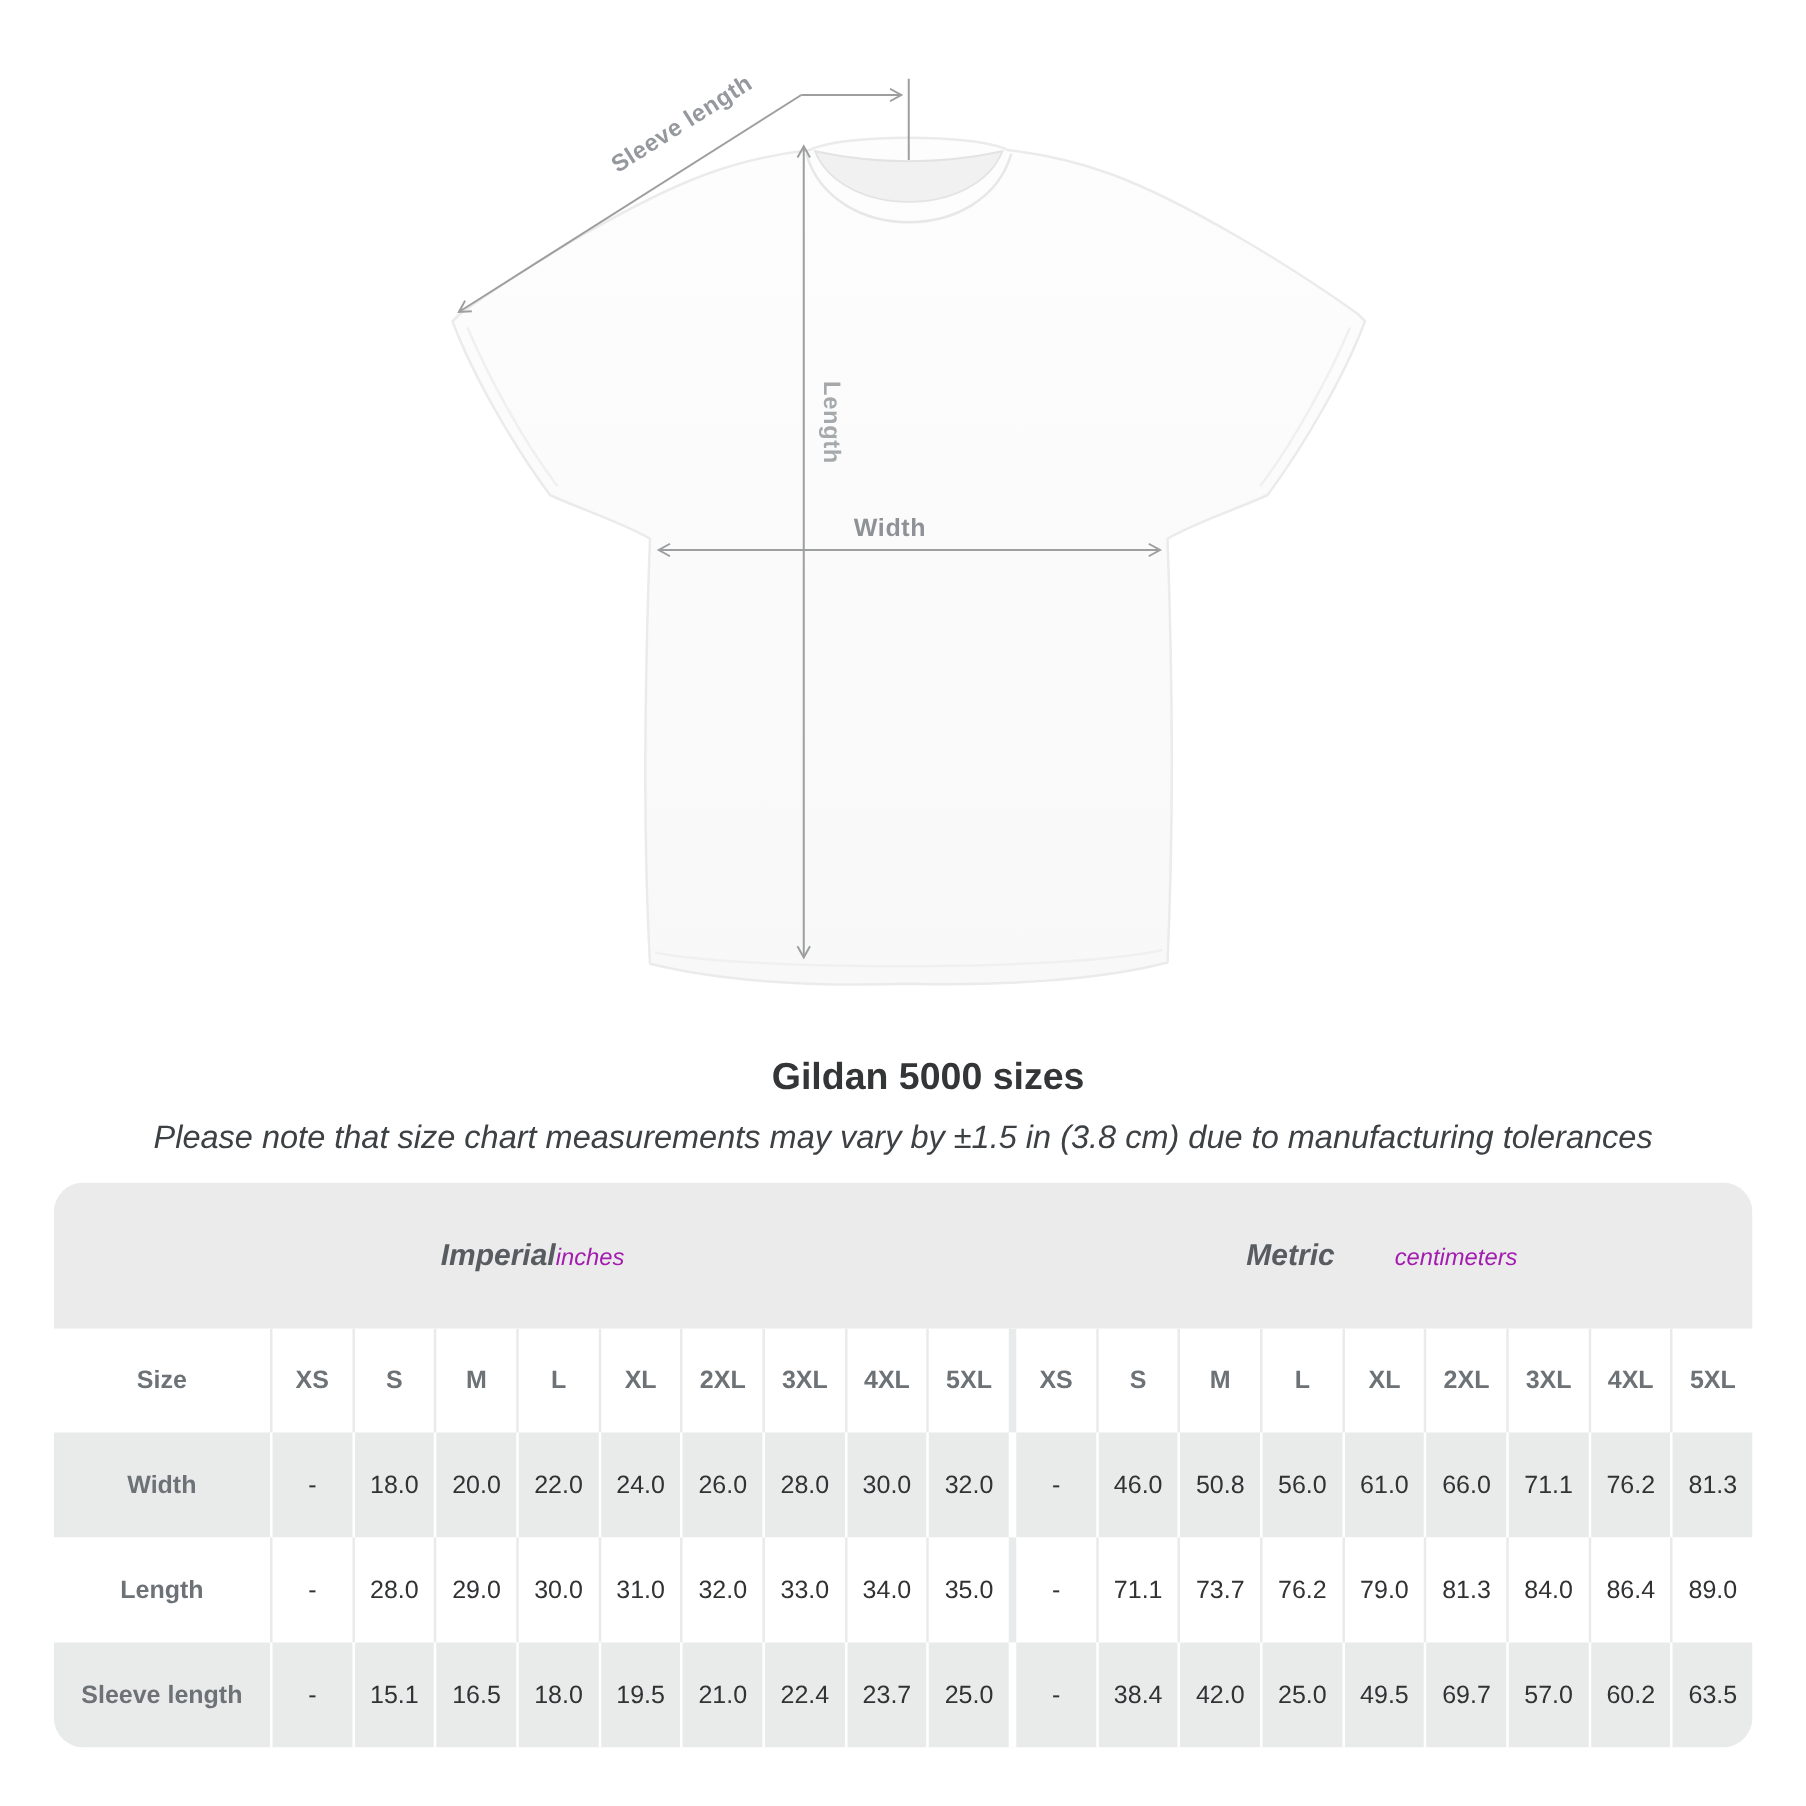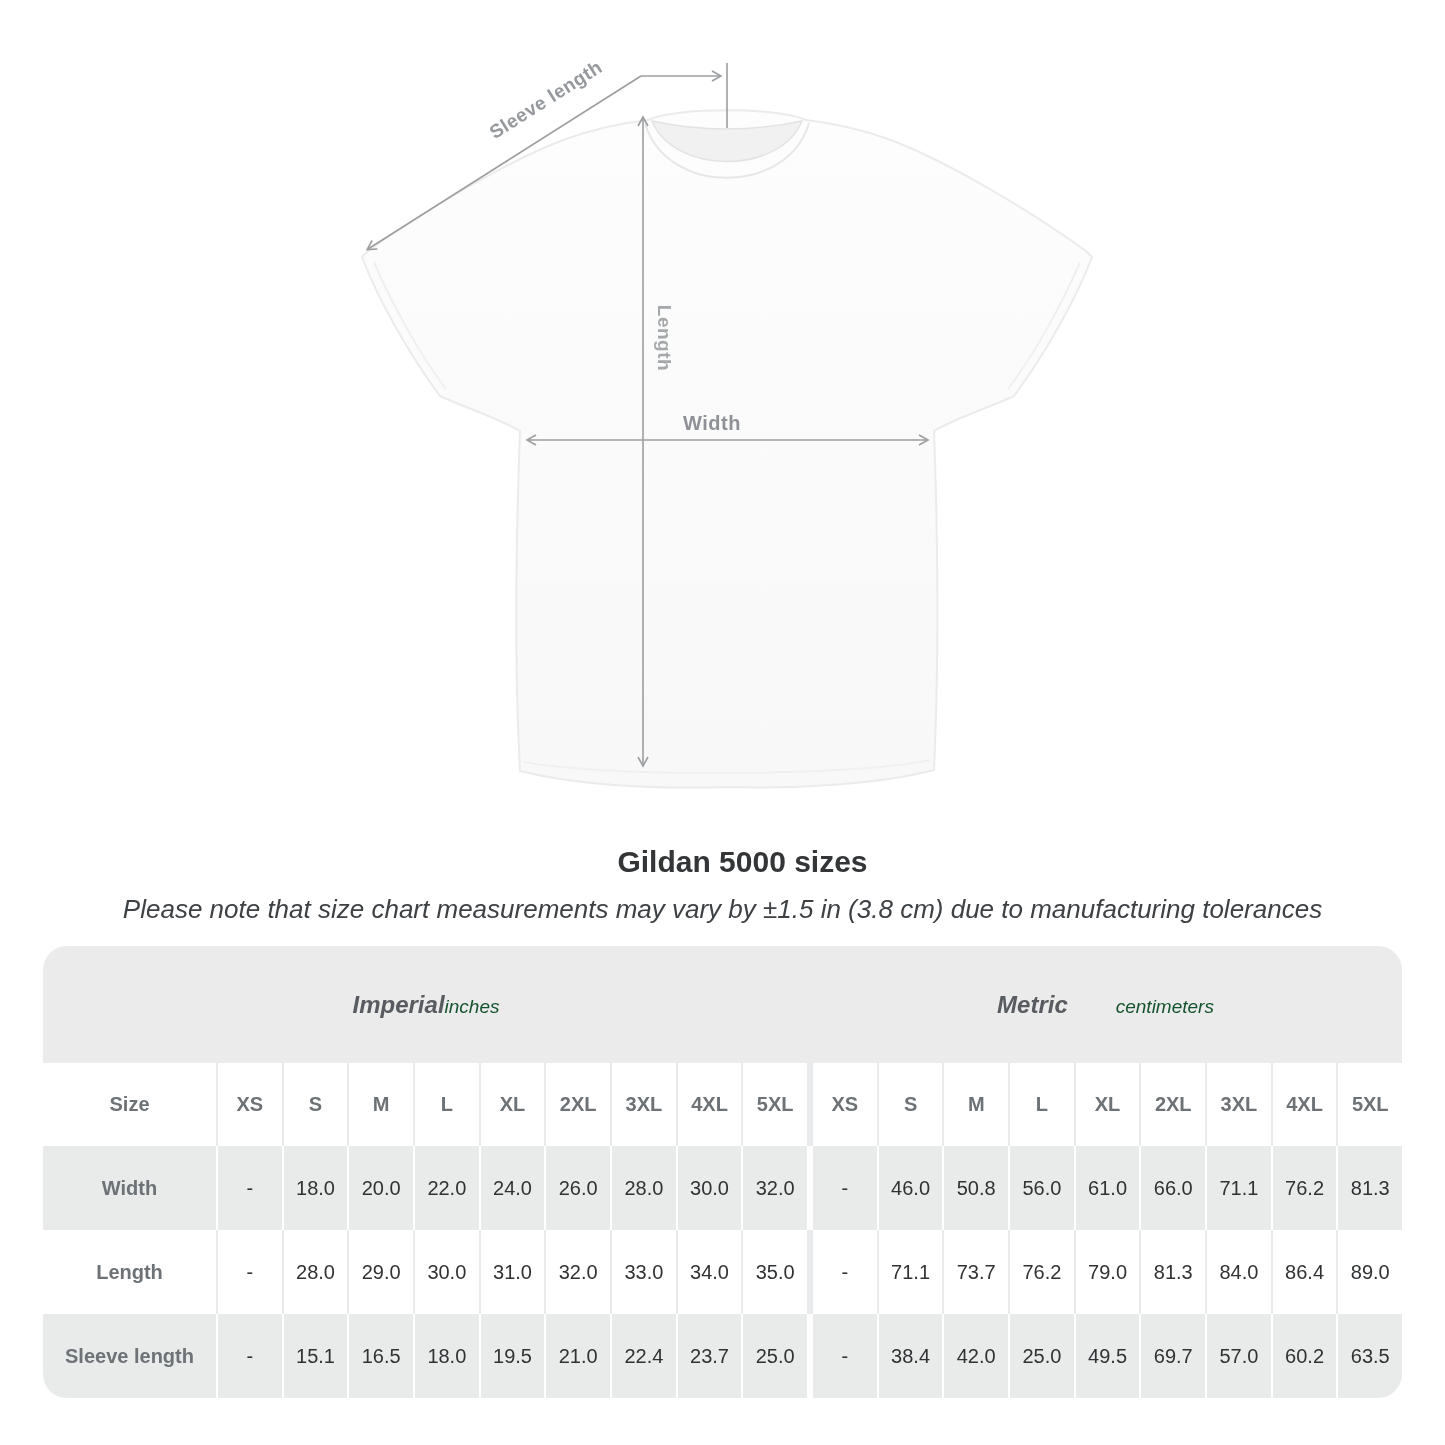--- a/index.html
+++ b/index.html
@@ -27,21 +27,21 @@
                  font-style:italic;font-size:26px;color:#3e4144;}
 
   
   .size-table{position:absolute;left:43px;top:946px;width:1359px;height:452px;
               border-radius:24px;overflow:hidden;background:#ffffff;}
   .band{height:117px;background:#ebebeb;display:flex;}
   .band-half{display:flex;flex-direction:row;align-items:center;justify-content:center;}
   .band-left{flex:766 0 0;}
   .band-right{flex:593 0 0;gap:48px;}
   .band-name{font-style:italic;font-weight:bold;font-size:24px;color:#585c60;}
-  .band-unit{font-style:italic;font-size:19px;color:#14532d;margin-top:4px;}
+  .band-unit{font-style:italic;font-size:19px;color:#a21caf;margin-top:4px;}
 
   .trow{display:flex;align-items:stretch;width:100%;}
   .size-row{height:83px;}
   .data-row{height:84px;}
   .cell{display:flex;align-items:center;justify-content:center;box-sizing:border-box;
         font-size:20px;color:#303234;}
   .label-cell{flex:0 0 173px;}
   .value-cell{flex:1 1 0;border-left:2px solid transparent;}
   .header-text{font-weight:bold;color:#6d7276;}
   .row-white{background:#ffffff;}

